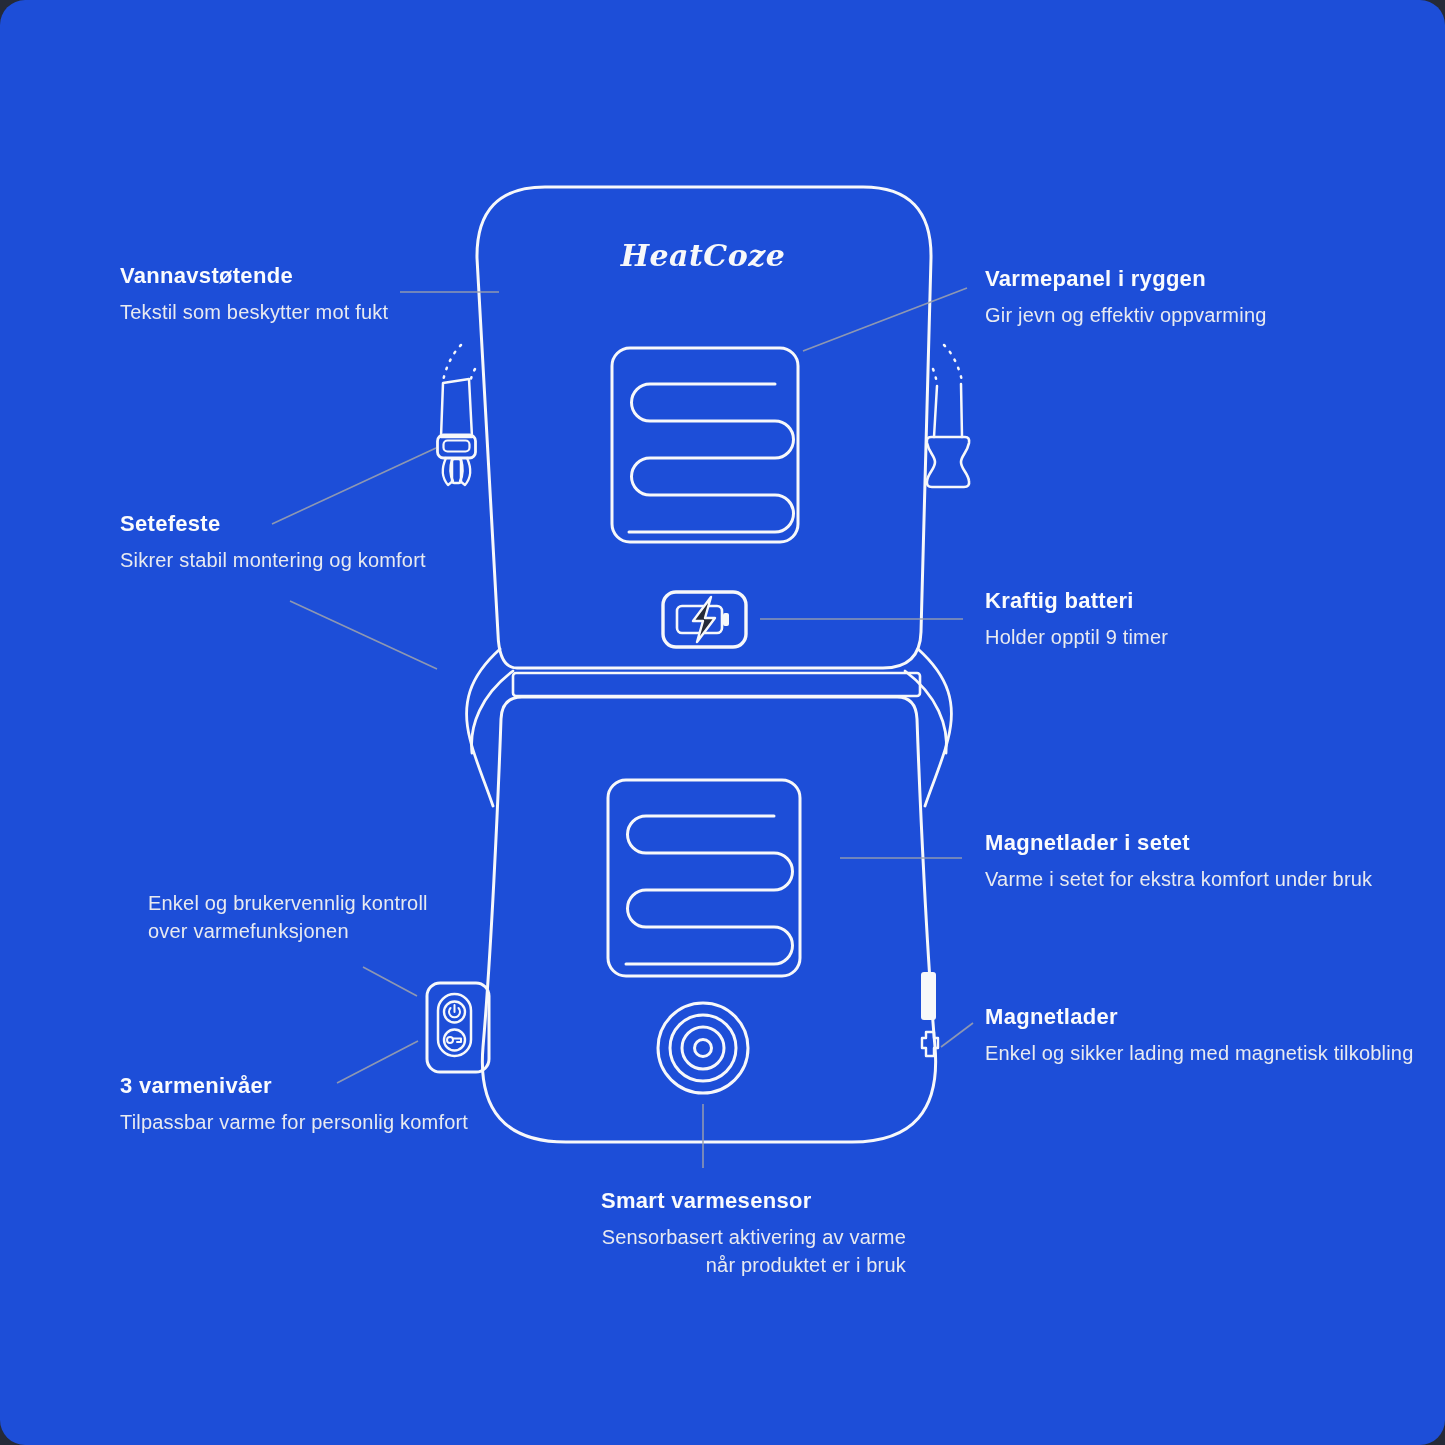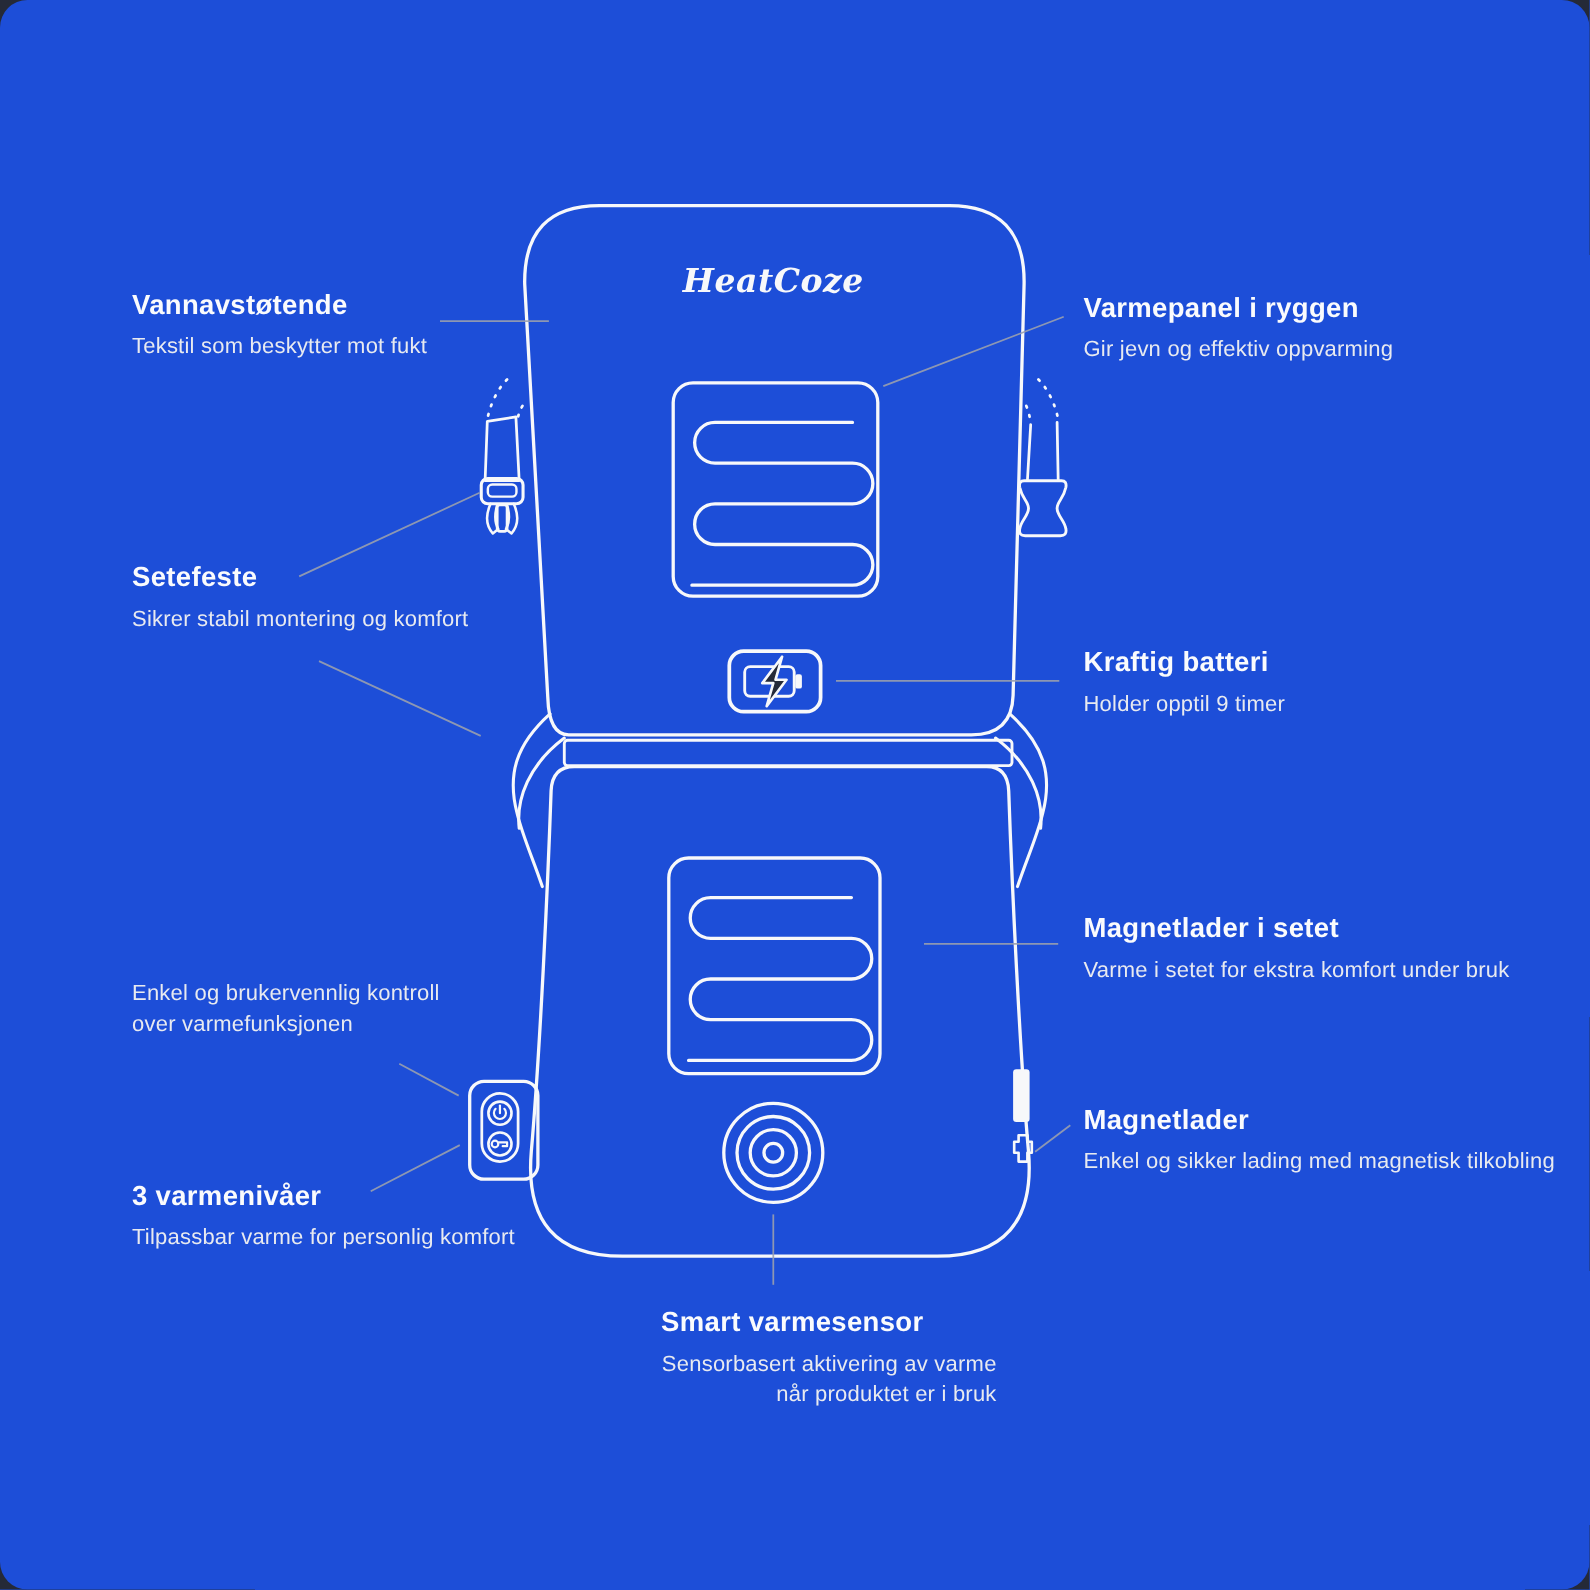--- a/index.html
+++ b/index.html
@@ -14,31 +14,31 @@
     background:#1d4ed8;color:#fafbfd;border-radius:25px;
   }
   .diagram-svg{position:absolute;left:0;top:0;width:1445px;height:1445px;}
   .logo{
     position:absolute;left:703px;top:238px;transform:translateX(-50%);
     font-family:"DejaVu Serif", serif;font-weight:700;font-style:italic;
     font-size:30px;letter-spacing:.5px;color:#f7f8fa;white-space:nowrap;
   }
   .callout{position:absolute;}
   .co-title{
-    margin:0 0 9px 0;font-size:25px;font-weight:700;letter-spacing:.3px;
+    margin:0 0 9px 0;font-size:22px;font-weight:700;letter-spacing:.3px;
     color:#fafbfd;white-space:nowrap;
   }
   .co-desc{
     margin:0;font-size:20px;font-weight:400;line-height:1.42;
     color:#e8eaf0;letter-spacing:.2px;
   }
   
   .co-vann   {left:120px;top:263px;}
   .co-sete   {left:120px;top:511px;}
-  .co-avpa   {left:120px;top:889px;}  .co-avpa .co-desc{width:290px;}
+  .co-avpa   {left:120px;top:889px;}  .co-avpa .co-desc{width:290px;margin-left:28px;}
   .co-niv    {left:120px;top:1073px;}
   .co-rygg   {left:985px;top:266px;}
   .co-batt   {left:985px;top:588px;}
   .co-setet  {left:985px;top:830px;}
   .co-magnet {left:985px;top:1004px;}
   .co-sensor {left:601px;top:1188px;} .co-sensor .co-desc{width:305px;text-align:right;}
 </style>
 </head>
 <body>
 

